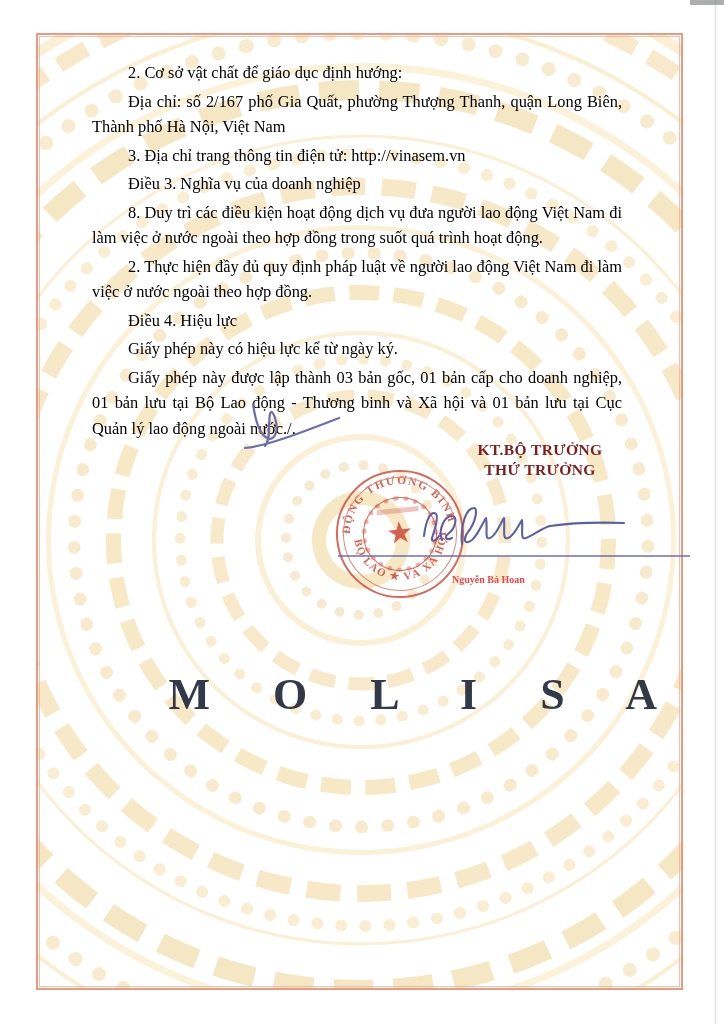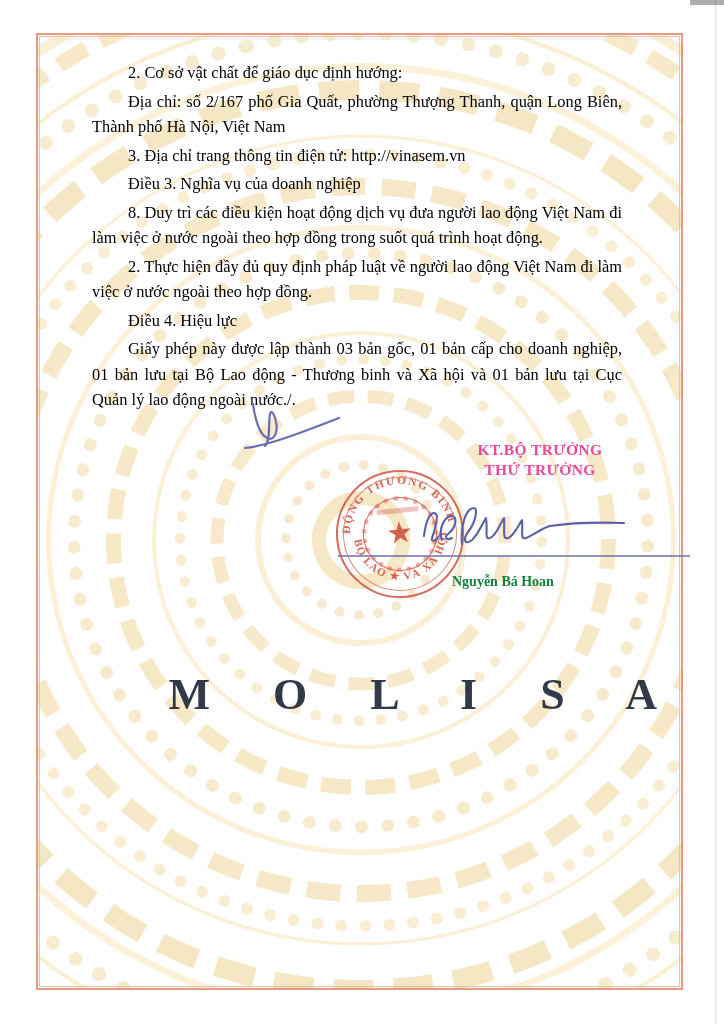--- a/index.html
+++ b/index.html
@@ -80,25 +80,25 @@
   .heading{font-weight:400;text-indent:36px;margin-top:4px;}
   .ital{text-indent:36px;margin-top:6px;}
   .gap{margin-top:7px;}
 
   
   #signature-block{
     position:absolute;left:425px;top:440px;width:230px;text-align:center;
   }
   .sig-line{
     font-weight:700;font-size:15.5px;letter-spacing:.4px;line-height:20px;
-    color:#ec4899;
+    color:#7f1d1d;
   }
   #signer-name{
     position:absolute;left:452px;top:574px;width:200px;
-    font-weight:700;font-size:14px;color:#15803d;
+    font-weight:700;font-size:10px;color:#ef4444;
   }
 
   
   #official-seal{
     position:absolute;left:336px;top:470px;width:128px;height:128px;
     transform:rotate(-6deg);opacity:.85;
   }
   #official-seal .seal-outer,
   #official-seal .seal-inner{
     position:absolute;left:50%;top:50%;transform:translate(-50%,-50%);
@@ -169,20 +169,21 @@
   <div id="page-border"></div>
 
   <div id="doc-body">
     <p class="indent">2. Cơ sở vật chất để giáo dục định hướng:</p>
     <p class="indent">Địa chỉ: số 2/167 phố Gia Quất, phường Thượng Thanh, quận Long Biên, Thành phố Hà Nội, Việt Nam</p>
     <p class="indent gap">3. Địa chỉ trang thông tin điện tử: http://vinasem.vn</p>
     <p class="heading">Điều 3. Nghĩa vụ của doanh nghiệp</p>
     <p class="indent">8. Duy trì các điều kiện hoạt động dịch vụ đưa người lao động Việt Nam đi làm việc ở nước ngoài theo hợp đồng trong suốt quá trình hoạt động.</p>
     <p class="indent gap">2. Thực hiện đầy đủ quy định pháp luật về người lao động Việt Nam đi làm việc ở nước ngoài theo hợp đồng.</p>
     <p class="heading">Điều 4. Hiệu lực</p>
+    <p class="indent">Giấy phép này có hiệu lực kể từ ngày ký.</p>
     <p class="ital">Giấy phép này được lập thành 03 bản gốc, 01 bản cấp cho doanh nghiệp, 01 bản lưu tại Bộ Lao động - Thương binh và Xã hội và 01 bản lưu tại Cục Quản lý lao động ngoài nước./.</p>
   </div>
 
   <div id="signature-block">
     <div class="sig-line">KT.BỘ TRƯỞNG</div>
     <div class="sig-line">THỨ TRƯỞNG</div>
   </div>
 
   <div id="official-seal">
     <svg width="128" height="128" viewBox="0 0 128 128">

